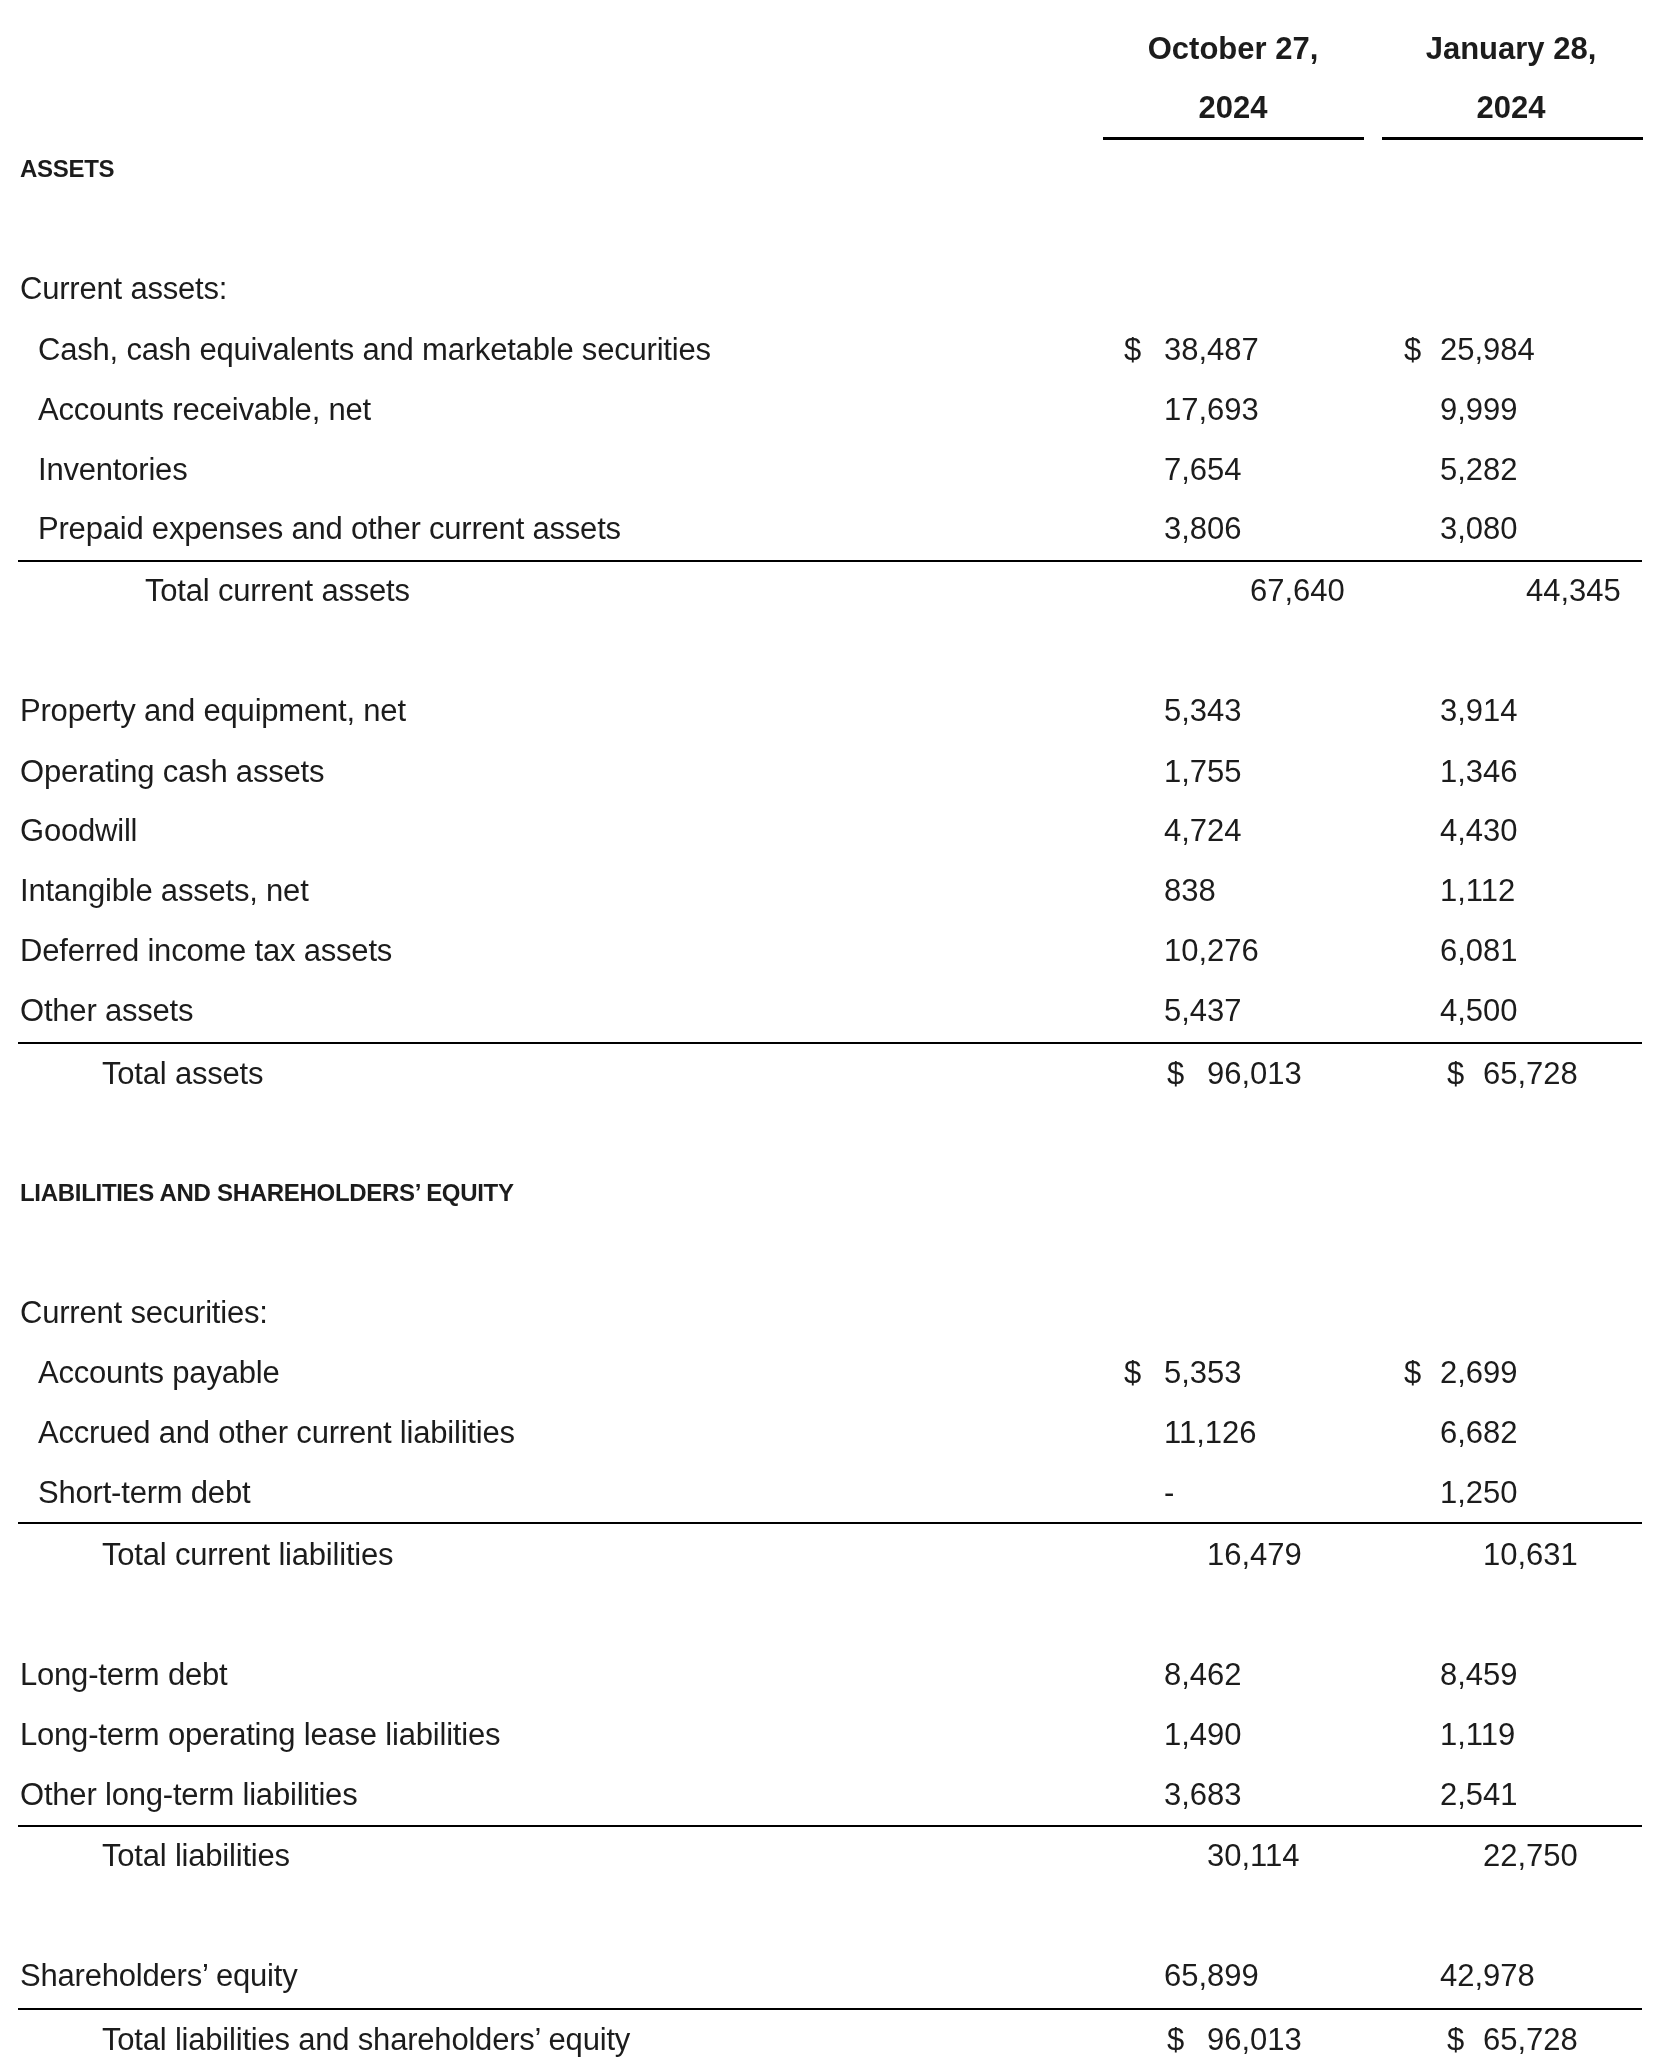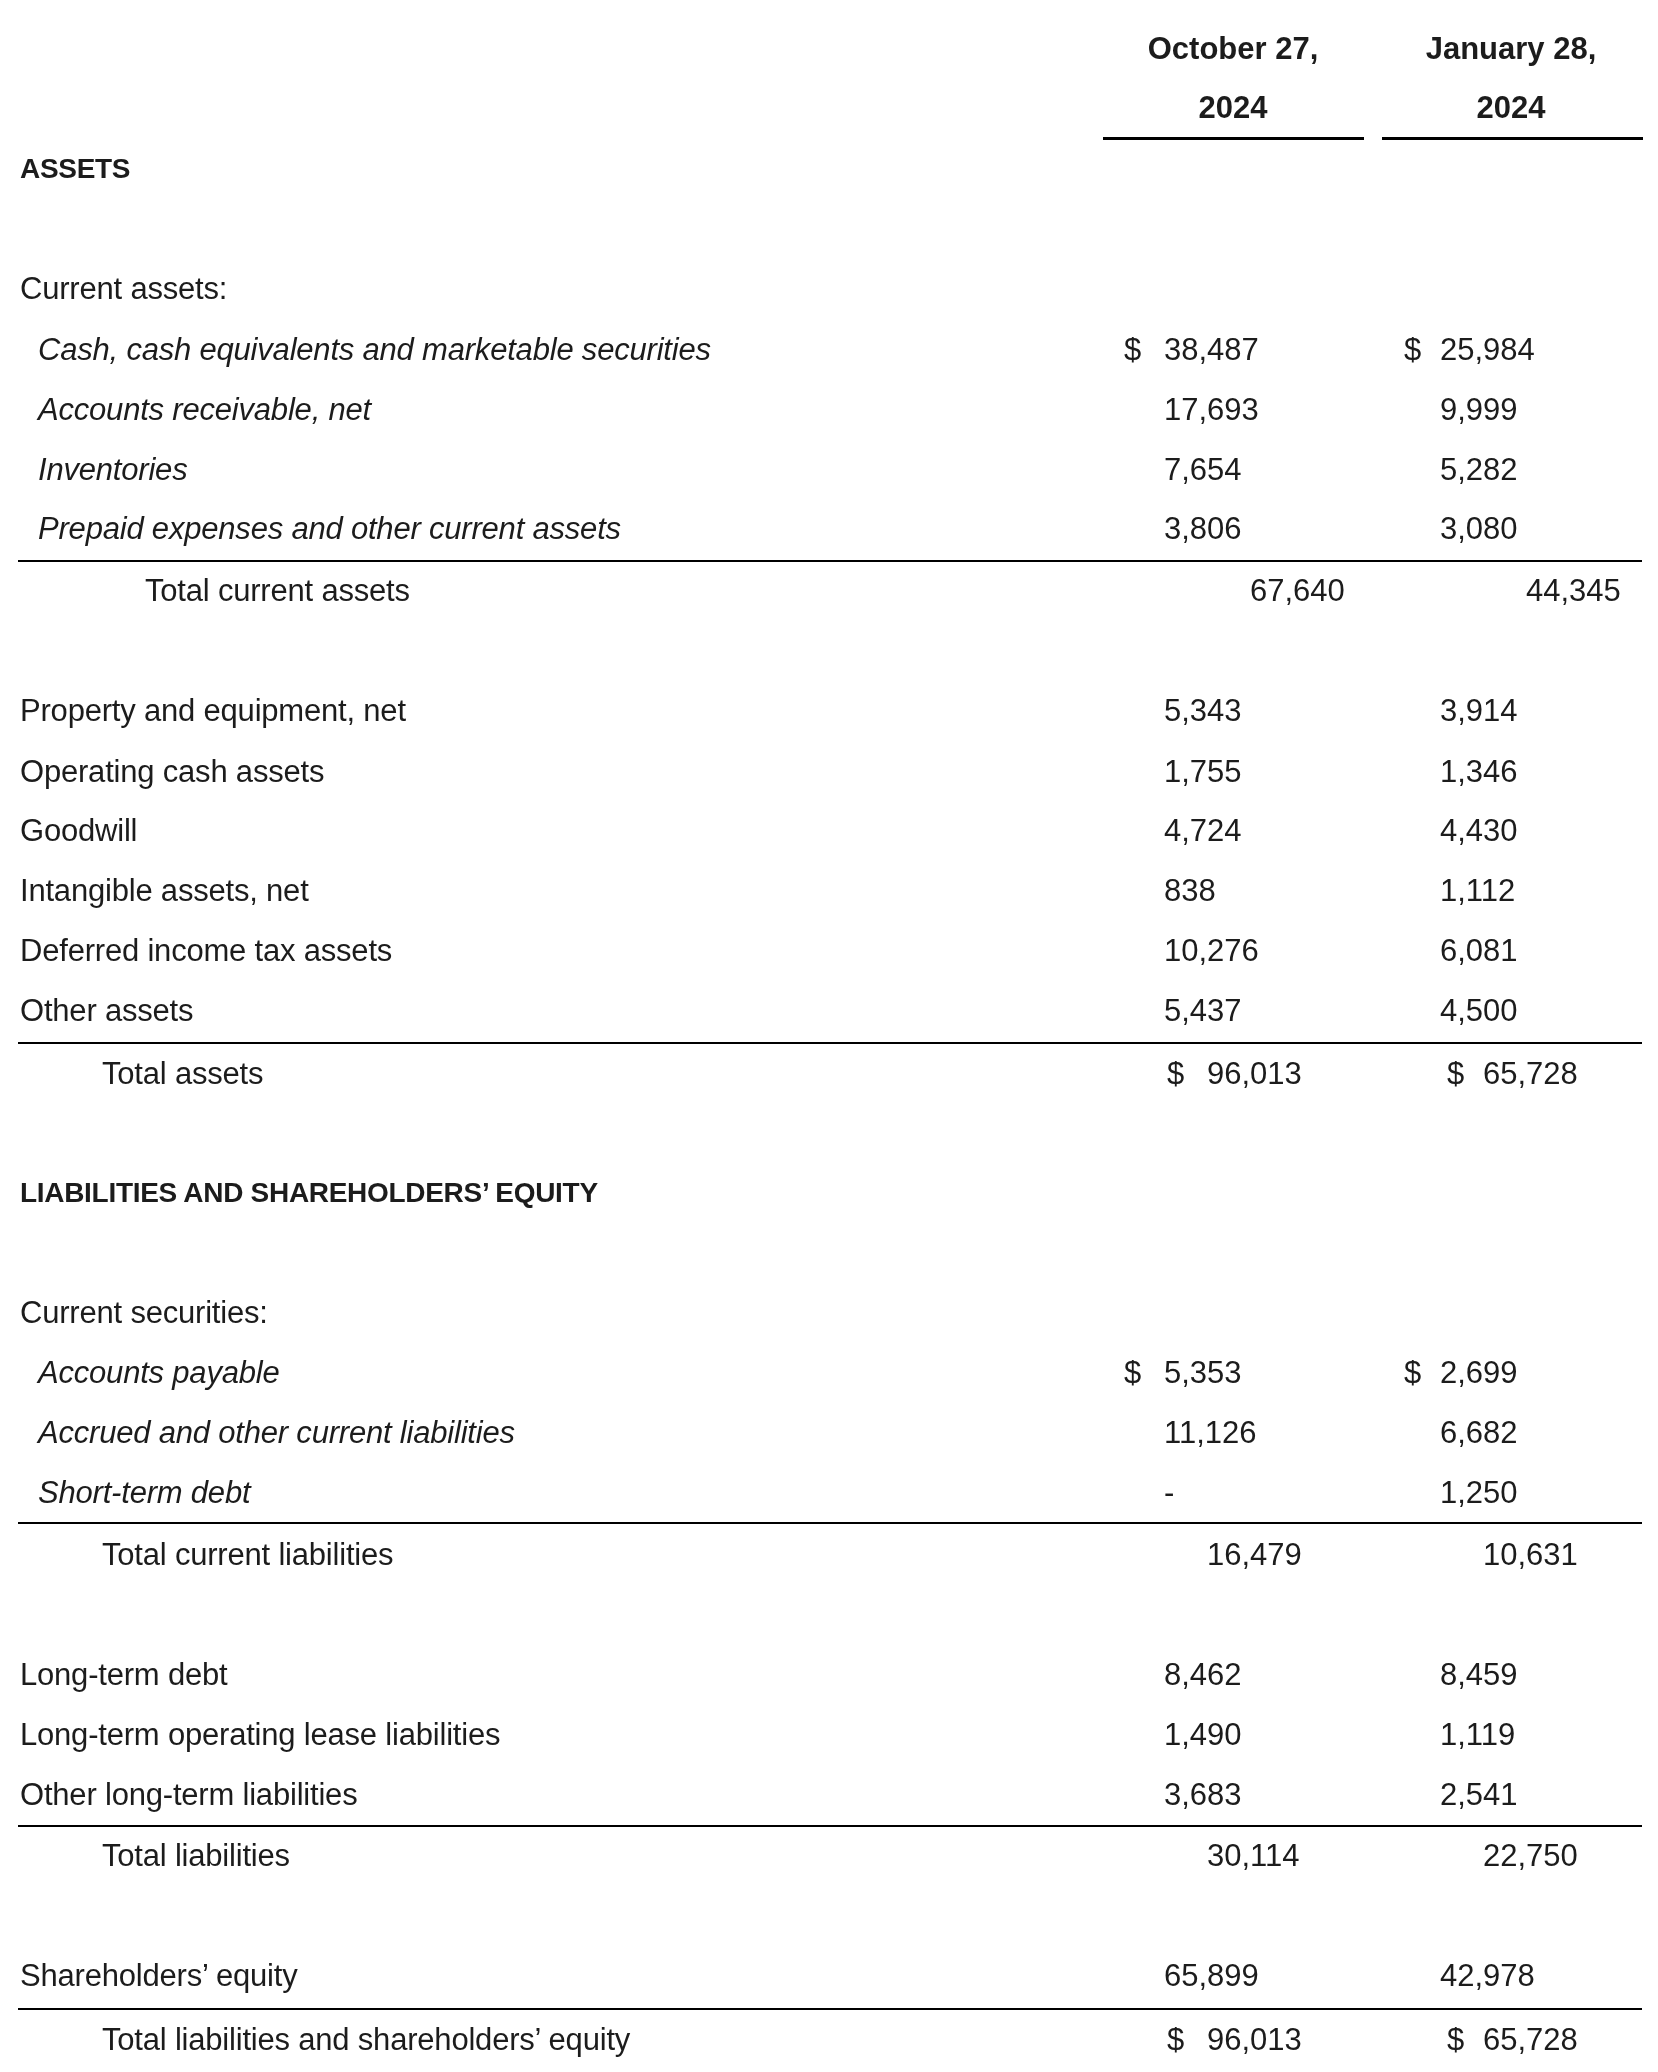--- a/index.html
+++ b/index.html
@@ -1,35 +1,35 @@
 <!DOCTYPE html>
 <html><head>
 <meta charset="utf-8">
 <style>
   html, body { margin: 0; padding: 0; background: #ffffff; }
   body { width: 1658px; height: 2072px; position: relative; overflow: hidden;
          font-family: "Liberation Sans", sans-serif; color: #1c1c1c; }
   .row { position: absolute; left: 0; width: 1658px; height: 60px; }
   .lbl { position: absolute; top: 0; line-height: 60px; font-size: 31px; white-space: nowrap; letter-spacing: -0.2px; }
   .l0 { left: 20px; }
-  .l1 { left: 38px; font-style: italic; }
+  .l1 { left: 38px; }
   .l2 { left: 59px; }
   .bold { font-weight: normal; margin-left: 43px; }
   .dollar { position: absolute; top: 0; line-height: 60px; font-size: 31px; }
   .d1 { left: 1124px; }
   .d2 { left: 1404px; }
   .num { position: absolute; top: 0; line-height: 60px; font-size: 31px; text-align: left; width: 200px; }
   .n1 { left: 1164px; }
   .n2 { left: 1440px; }
   .rule { position: absolute; left: 18px; width: 1624px; height: 2px; background: #000; }
   .hdr { position: absolute; font-size: 31px; font-weight: bold; text-align: center; width: 262px; line-height: 40px; }
   .h1 { left: 1102px; }
   .h2 { left: 1380px; }
   .uline { position: absolute; top: 137px; height: 3px; background: #000; width: 261px; }
-  .heading { position: absolute; left: 20px; font-size: 28px; font-weight: bold; line-height: 60px; letter-spacing: -0.3px; }
+  .heading { position: absolute; left: 20px; font-size: 24px; font-weight: bold; line-height: 60px; letter-spacing: -0.3px; }
 </style>
 </head>
 <body>
 
 <div class="hdr h1" style="top:29px">October 27,</div>
 <div class="hdr h1" style="top:88px">2024</div>
 <div class="uline" style="left:1103px"></div>
 <div class="hdr h2" style="top:29px">January 28,</div>
 <div class="hdr h2" style="top:88px">2024</div>
 <div class="uline" style="left:1382px"></div>

